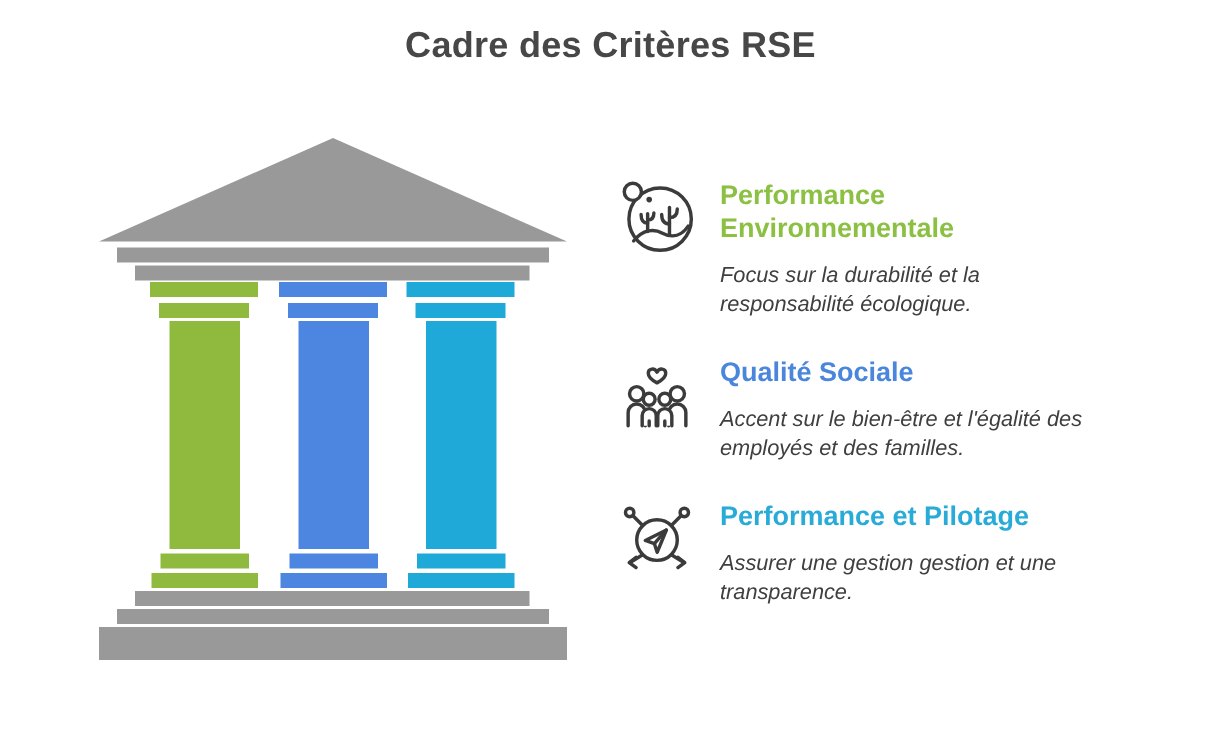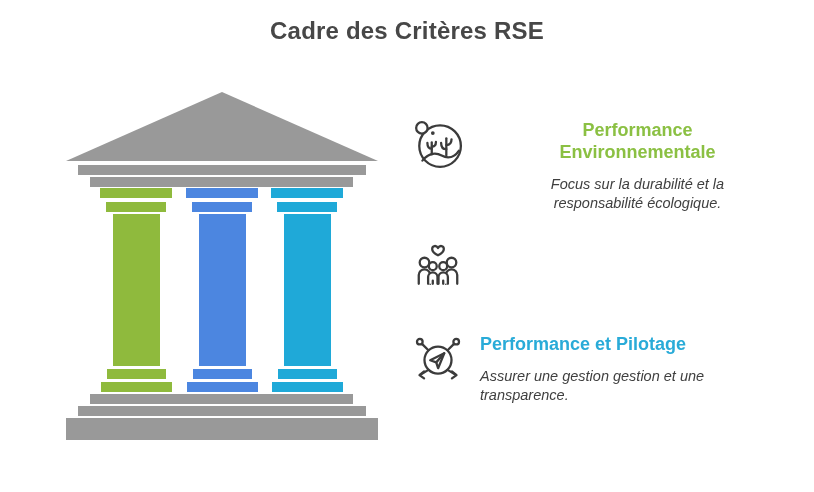--- a/index.html
+++ b/index.html
@@ -70,21 +70,21 @@
   .base2 { width: 71px; height: 10px; }
 
   
   .row {
     position: absolute;
     left: 412px;
     display: flex;
     align-items: flex-start;
     width: 390px;
   }
-  .row.r1 { top: 118px; text-align: center; }
+  .row.r1 { top: 118px; }
   .row.r2 { top: 236px; }
   .row.r3 { top: 332px; }
   .icon-box {
     flex: 0 0 52px;
     width: 52px;
     height: 52px;
     margin-right: 16px;
   }
   .icon-box svg { width: 52px; height: 52px; display: block; }
   .icon-box svg * {
@@ -186,20 +186,25 @@
         <circle class="masked" cx="38" cy="25.5" r="4.6"></circle>
         <path class="masked" d="M32.5 46 V37.5 a5.5 5.5 0 0 1 11 0 V46"></path>
         <circle class="masked" cx="20" cy="29" r="3.8"></circle>
         <path class="masked" d="M15.5 46 V39.5 a4.5 4.5 0 0 1 9 0 V46"></path>
         <circle class="masked" cx="30" cy="29" r="3.8"></circle>
         <path class="masked" d="M25.5 46 V39.5 a4.5 4.5 0 0 1 9 0 V46"></path>
         <path d="M20 46 V43"></path>
         <path d="M30 46 V43"></path>
       </svg>
     </div>
+    <div class="txt">
+      <div class="heading" style="color: rgb(74, 134, 219);">Qualité Sociale</div>
+      <div class="body">Accent sur le bien-être et l'égalité des
+employés et des familles.</div>
+    </div>
   </div>
 
   <div class="row r3">
     <div class="icon-box">
       <svg viewBox="0 0 50 50">
         <circle cx="25" cy="27" r="13"></circle>
         <path d="M31 20.5 L17.5 27.2 L23.3 29.2 L25.1 34.8 Z"></path>
         <path d="M23.3 29.2 L31 20.5"></path>
         <line x1="15.8" y1="17.6" x2="9.6" y2="11.4"></line>
         <circle class="masked" cx="7.5" cy="9.3" r="2.7"></circle>

